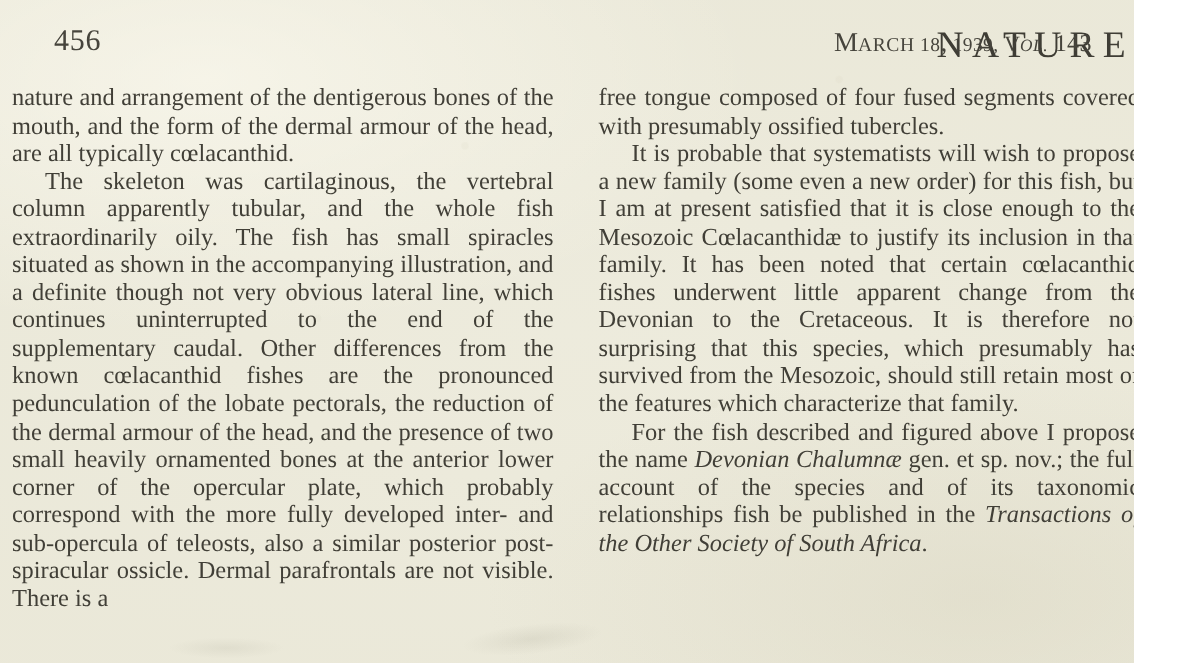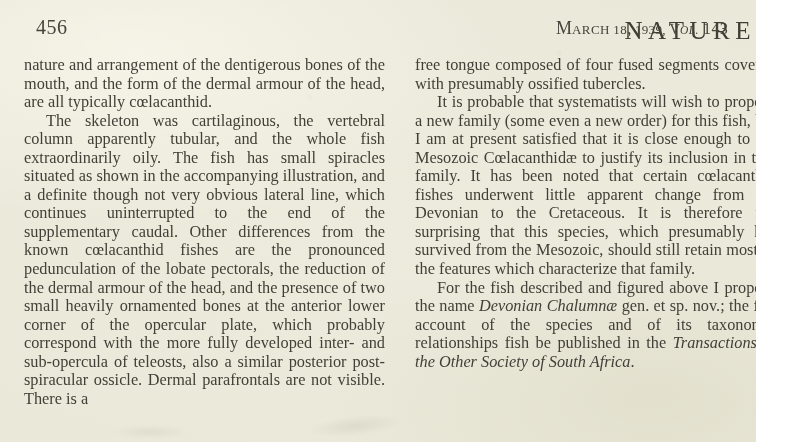--- a/index.html
+++ b/index.html
@@ -100,21 +100,21 @@
   .issue-line .sc-rest  { font-size: 13px; letter-spacing: 0.4px; }
   .issue-line .num      { font-size: 13px; letter-spacing: 0.3px; }
   .issue-line .comma    { font-size: 18px; }
   .issue-line .vol-first{ font-size: 14.5px; }
   .issue-line .vol-rest { font-size: 11.5px; letter-spacing: 0.4px; font-style: italic; }
   .issue-line .volnum   { font-size: 16px; letter-spacing: 0.3px; }
 
   
   .columns {
     position: absolute;
-    left: 24px;
+    left: 8px;
     top: 56px;
     width: 752px;
     display: flex;
     gap: 30px;
   }
 
   .col {
     width: 365px;
     font-size: 16.3px;
     line-height: 18.55px;

